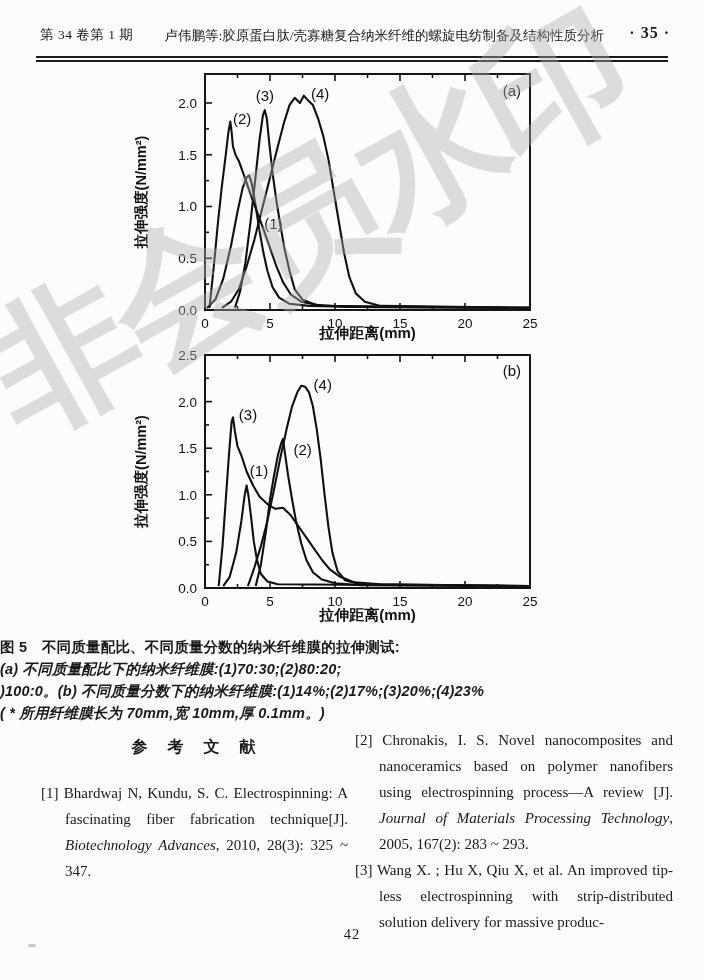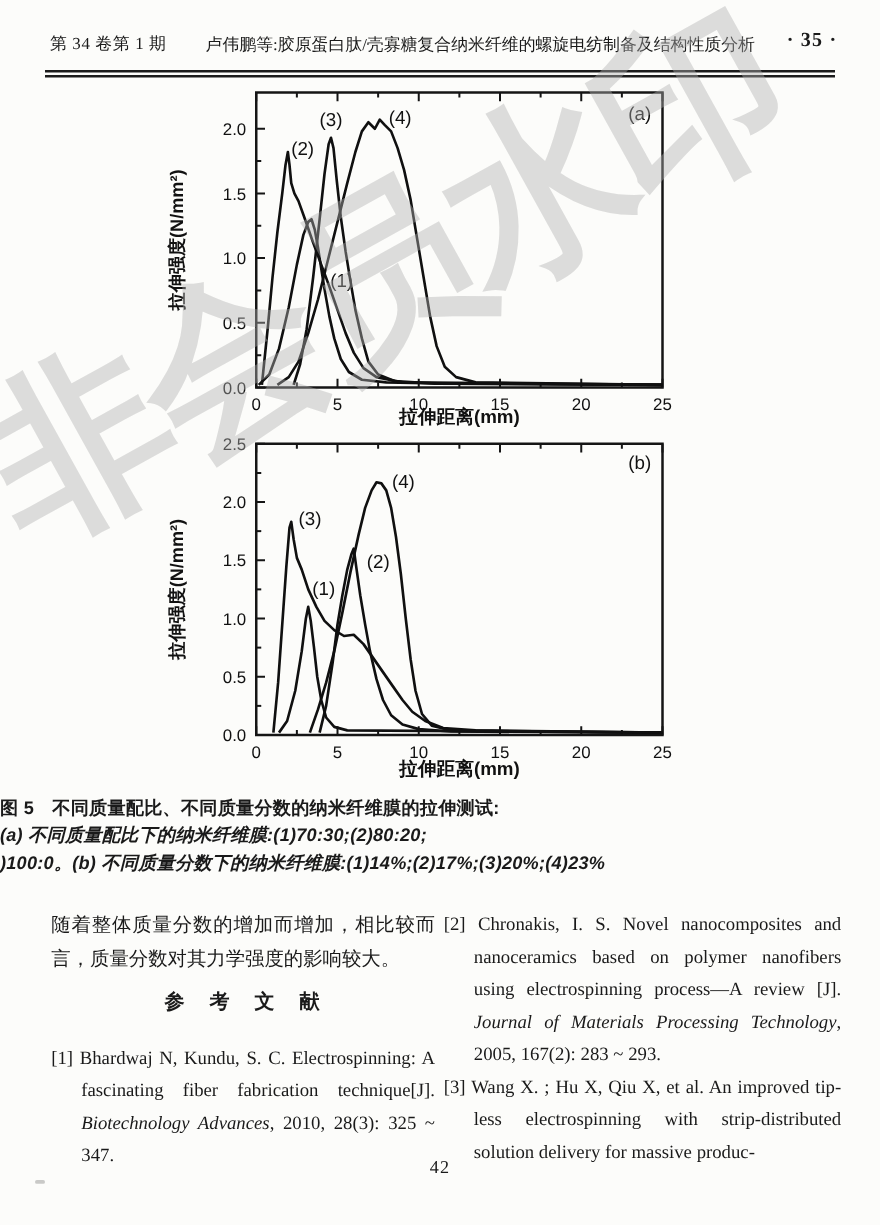--- a/index.html
+++ b/index.html
@@ -162,24 +162,24 @@
       <text x="183.54999999999998" y="44.41599999999997" font-size="15" fill="#111">(4)</text>
       <text x="372.7" y="29.50400000000002" font-size="15" fill="#111">(b)</text>
       <text x="237.5" y="274" text-anchor="middle" font-size="15" font-weight="bold" fill="#111">拉伸距离(mm)</text>
       <text x="16" y="125.5" text-anchor="middle" font-size="14.5" font-weight="bold" fill="#111" transform="rotate(-90 16 125.5)">拉伸强度(N/mm²)</text>
     </svg>
 
   <div class="caption">
     <div>图 5　不同质量配比、不同质量分数的纳米纤维膜的拉伸测试:</div>
     <div class="cap-sub">(a) 不同质量配比下的纳米纤维膜:(1)70:30;(2)80:20;</div>
     <div class="cap-sub">)100:0。(b) 不同质量分数下的纳米纤维膜:(1)14%;(2)17%;(3)20%;(4)23%</div>
+    <div class="cap-sub">( * 所用纤维膜长为 70mm,宽 10mm,厚 0.1mm。)</div>
   </div>
 
   <div class="col col-left">
-    <p class="para">随着整体质量分数的增加而增加，相比较而言，质量分数对其力学强度的影响较大。</p>
     <div class="refs-heading">参　考　文　献</div>
     <div>
         <p class="ref"><span>[1] Bhardwaj N, Kundu, S. C. Electrospinning: A fascinating fiber fabrication technique[J]. </span><em>Biotechnology Advances</em><span>, 2010, 28(3): 325 ~ 347.</span></p>
       </div>
   </div>
 
   <div class="col col-right">
     <div>
         <p class="ref"><span>[2] Chronakis, I. S. Novel nanocomposites and nanoceramics based on polymer nanofibers using electrospinning process—A review [J]. </span><em>Journal of Materials Processing Technology</em><span>, 2005, 167(2): 283 ~ 293.</span></p>
         <p class="ref"><span>[3] Wang X. ; Hu X, Qiu X, et al. An improved tip-less electrospinning with strip-distributed solution delivery for massive produc-</span></p>

